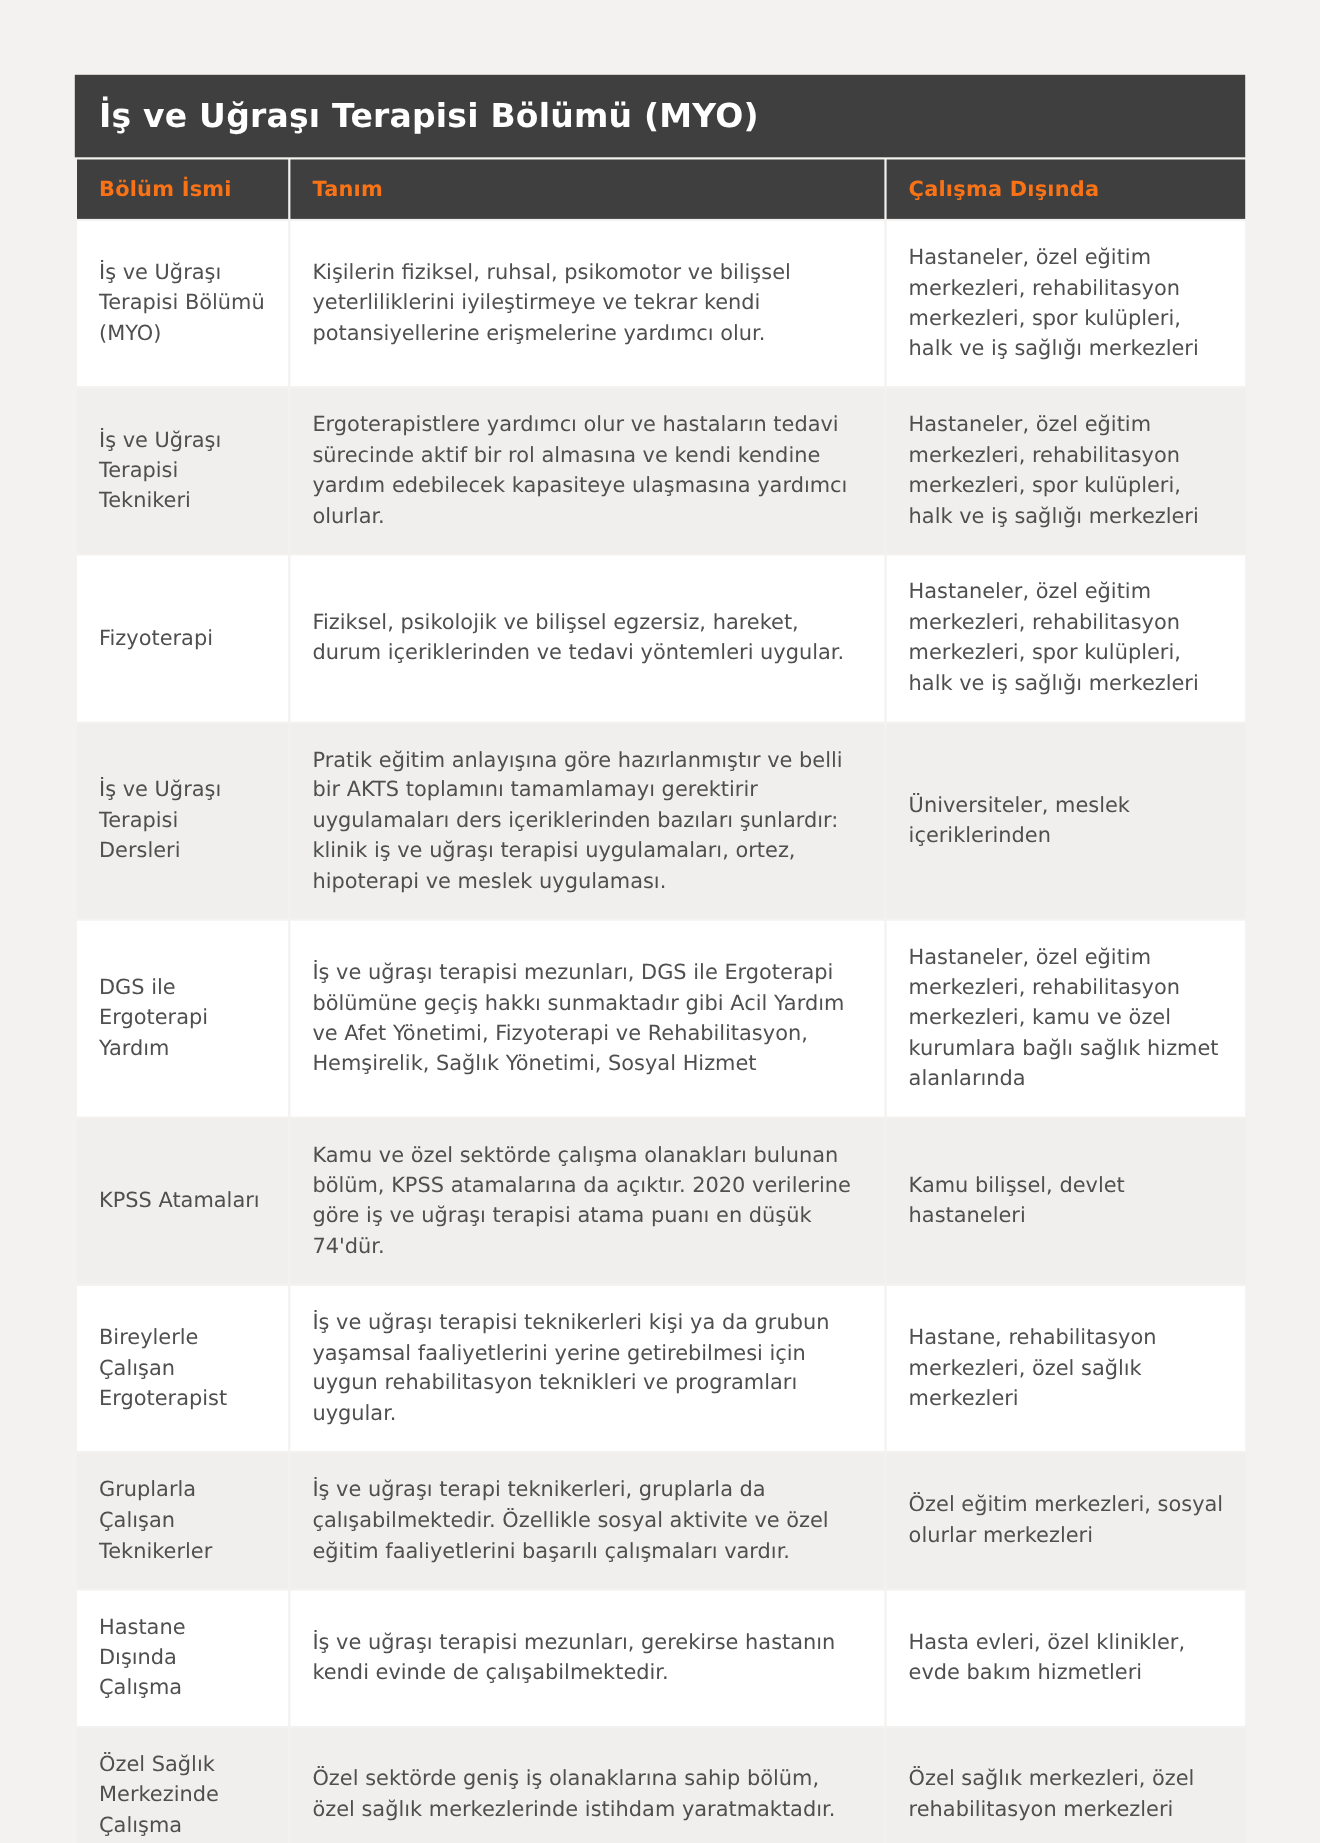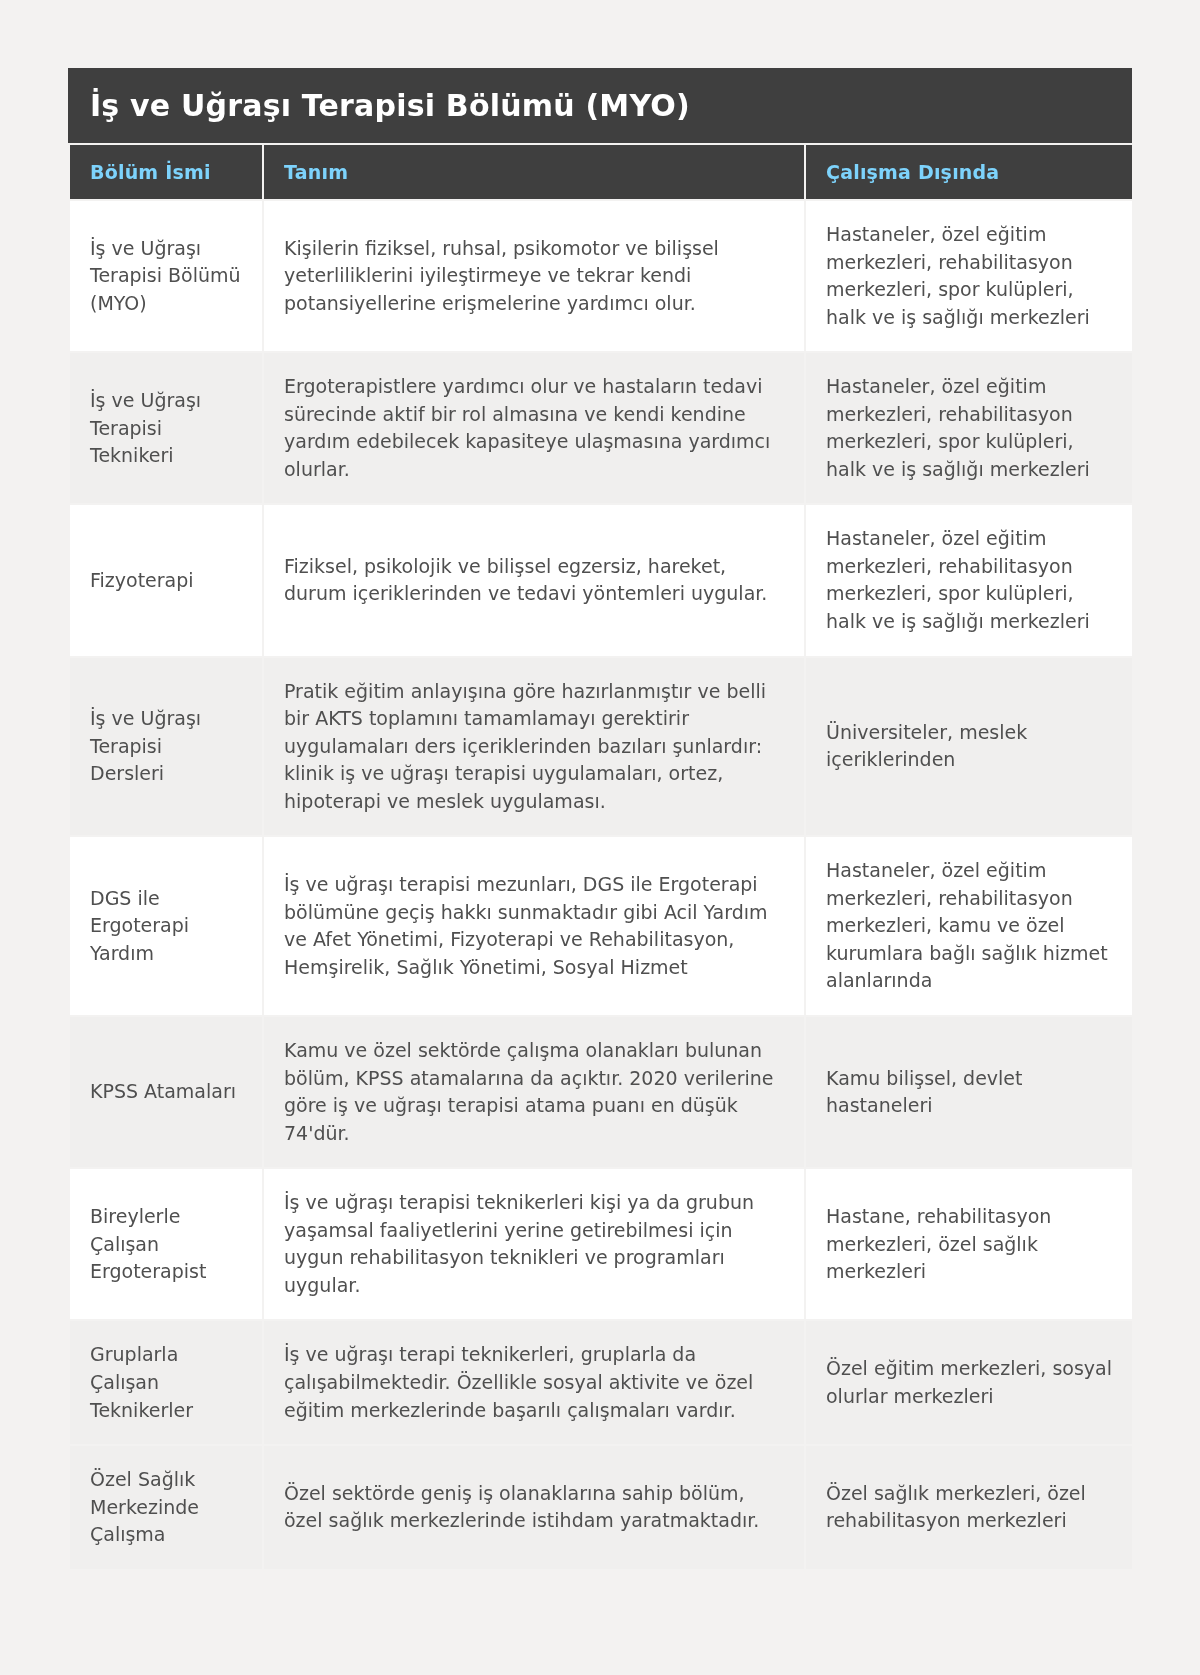--- a/index.html
+++ b/index.html
@@ -32,21 +32,21 @@
     border-collapse: separate;
     border-spacing: 2px;
     margin-top: 0px;
     table-layout: fixed;
   }
   col.c1 { width: 192px; }
   col.c2 { width: 540px; }
   col.c3 { width: 326px; }
   th {
     background: #3f3f3f;
-    color: #7dd3fc;
+    color: #f97316;
     font-size: 19px;
     font-weight: bold;
     text-align: left;
     padding: 16px 20px;
     letter-spacing: 0.2px;
   }
   td {
     background: #ffffff;
     color: #4f4f4f;
     font-size: 19px;
@@ -111,22 +111,27 @@
     <td class="c2">Kamu ve özel sektörde çalışma olanakları bulunan bölüm, KPSS atamalarına da açıktır. 2020 verilerine göre iş ve uğraşı terapisi atama puanı en düşük 74'dür.</td>
     <td class="c3">Kamu bilişsel, devlet hastaneleri</td>
   </tr>
         <tr>
     <td class="c1">Bireylerle Çalışan Ergoterapist</td>
     <td class="c2">İş ve uğraşı terapisi teknikerleri kişi ya da grubun yaşamsal faaliyetlerini yerine getirebilmesi için uygun rehabilitasyon teknikleri ve programları uygular.</td>
     <td class="c3">Hastane, rehabilitasyon merkezleri, özel sağlık merkezleri</td>
   </tr>
         <tr class="alt">
     <td class="c1">Gruplarla Çalışan Teknikerler</td>
-    <td class="c2">İş ve uğraşı terapi teknikerleri, gruplarla da çalışabilmektedir. Özellikle sosyal aktivite ve özel eğitim merkezlerinde başarılı çalışmaları vardır.</td>
+    <td class="c2">İş ve uğraşı terapi teknikerleri, gruplarla da çalışabilmektedir. Özellikle sosyal aktivite ve özel eğitim faaliyetlerini başarılı çalışmaları vardır.</td>
     <td class="c3">Özel eğitim merkezleri, sosyal olurlar merkezleri</td>
+  </tr>
+        <tr>
+    <td class="c1">Hastane Dışında Çalışma</td>
+    <td class="c2">İş ve uğraşı terapisi mezunları, gerekirse hastanın kendi evinde de çalışabilmektedir.</td>
+    <td class="c3">Hasta evleri, özel klinikler, evde bakım hizmetleri</td>
   </tr>
         <tr class="alt">
     <td class="c1">Özel Sağlık Merkezinde Çalışma</td>
     <td class="c2">Özel sektörde geniş iş olanaklarına sahip bölüm, özel sağlık merkezlerinde istihdam yaratmaktadır.</td>
     <td class="c3">Özel sağlık merkezleri, özel rehabilitasyon merkezleri</td>
   </tr>
       </tbody>
   </table>
 
 </div>

